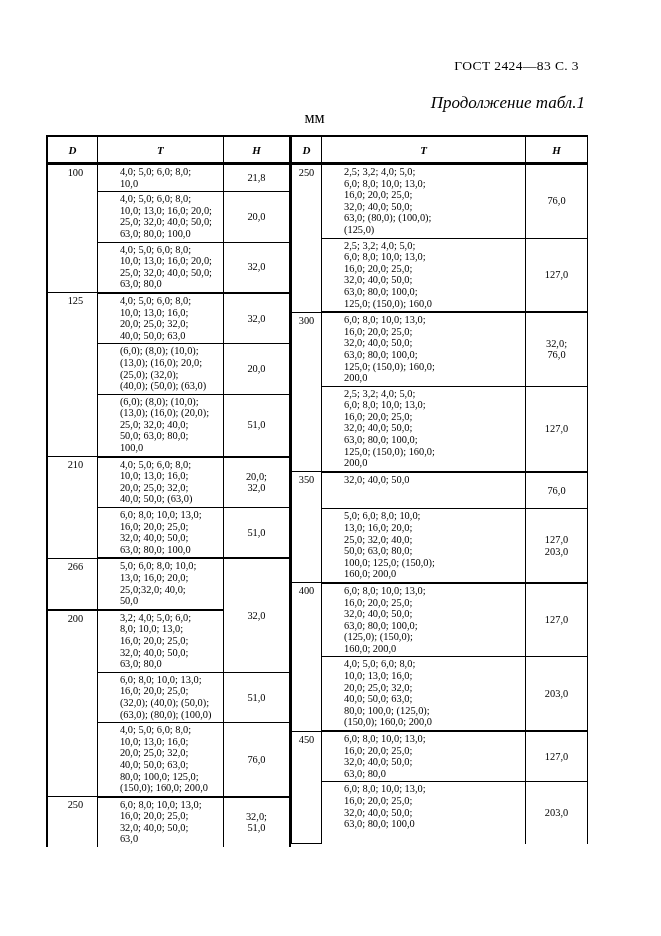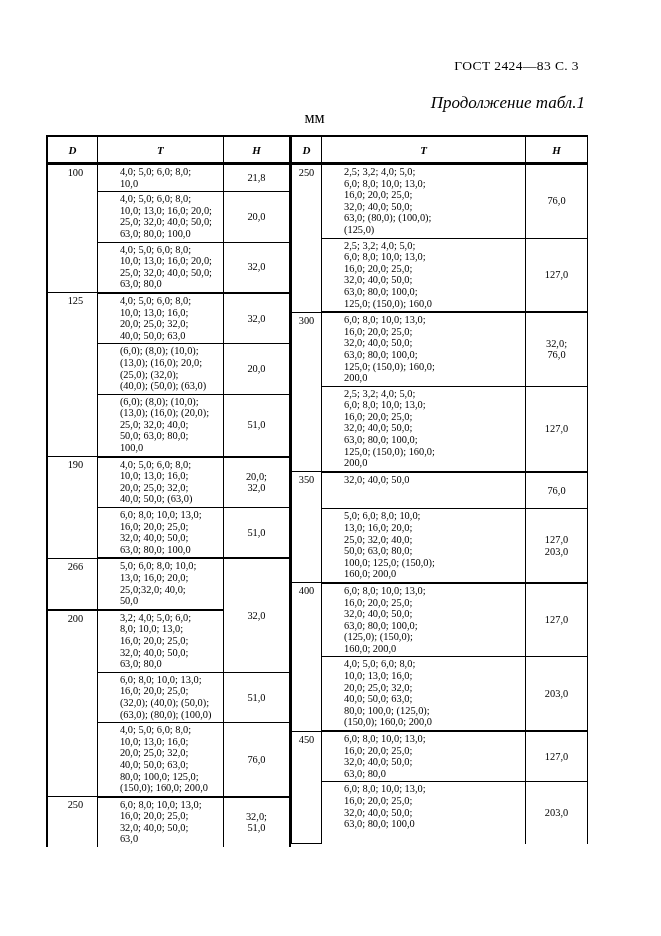--- a/index.html
+++ b/index.html
@@ -103,21 +103,21 @@
       <tr>
         <td class="c-t gb">(6,0); (8,0); (10,0);
 (13,0); (16,0); (20,0);
 25,0; 32,0; 40,0;
 50,0; 63,0; 80,0;
 100,0</td>
         <td class="c-h gb">51,0</td>
       </tr>
 
       <tr>
-        <td class="c-dl" rowspan="2">190</td>
+        <td class="c-dl" rowspan="2">210</td>
         <td class="c-t">4,0; 5,0; 6,0; 8,0;
 10,0; 13,0; 16,0;
 20,0; 25,0; 32,0;
 40,0; 50,0; (63,0)</td>
         <td class="c-h">20,0;
 32,0</td>
       </tr>
       <tr>
         <td class="c-t gb">6,0; 8,0; 10,0; 13,0;
 16,0; 20,0; 25,0;

